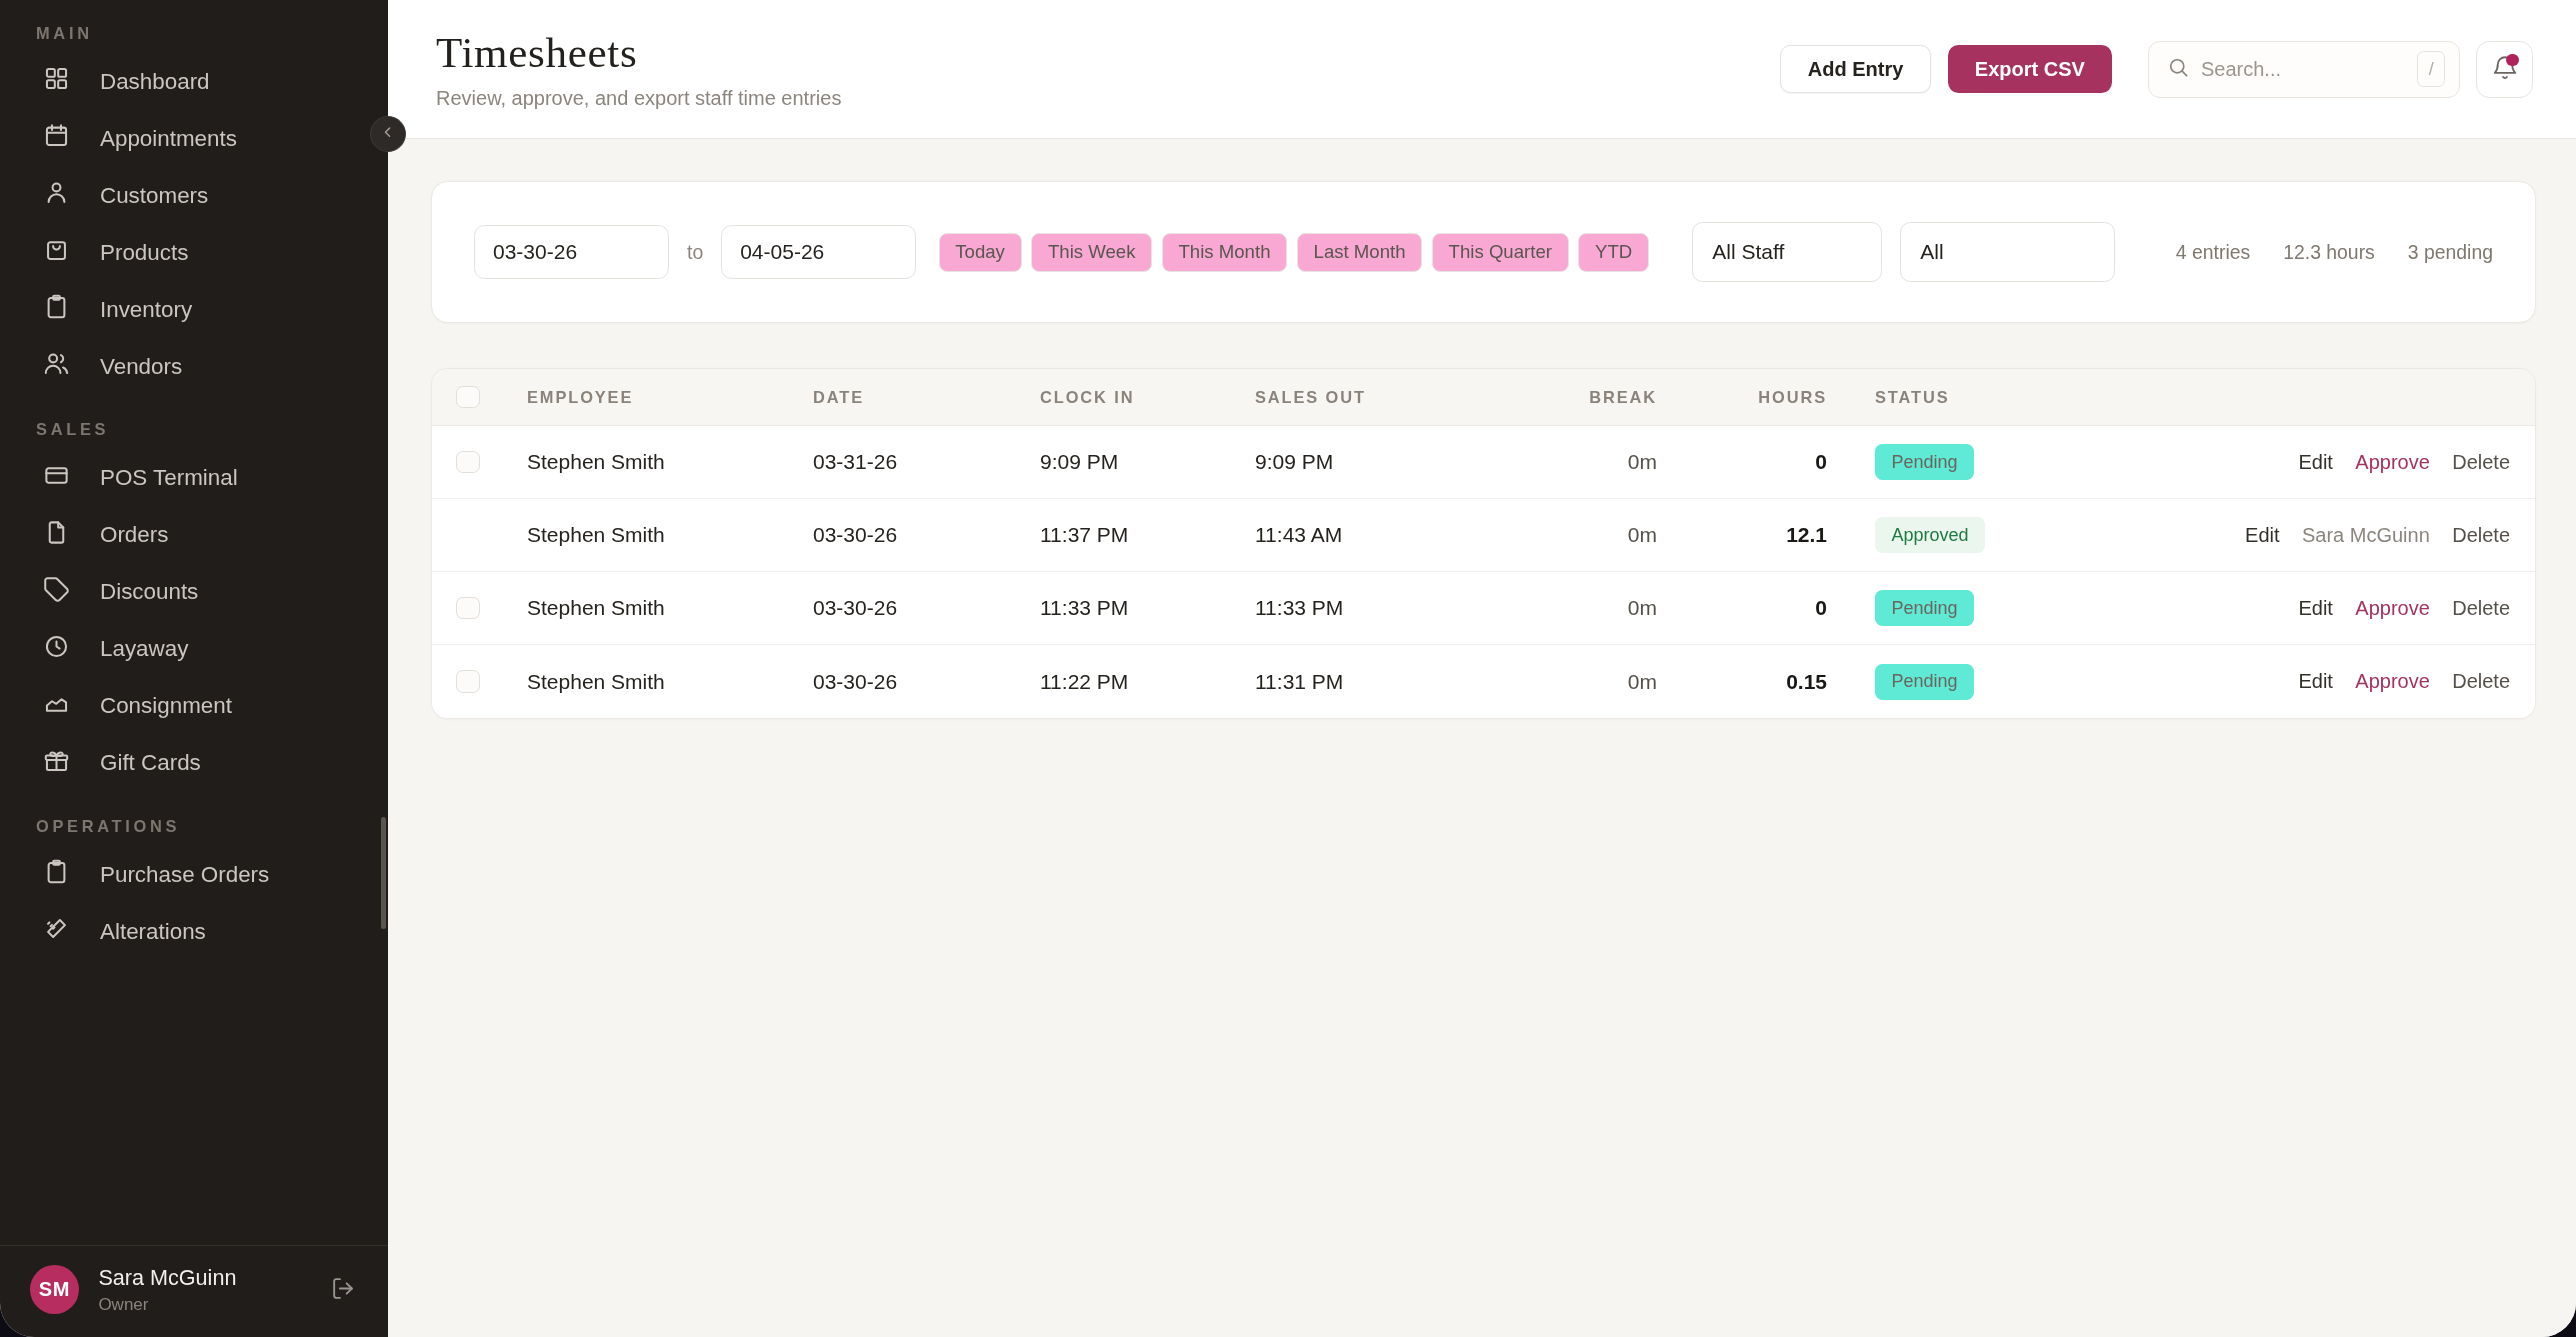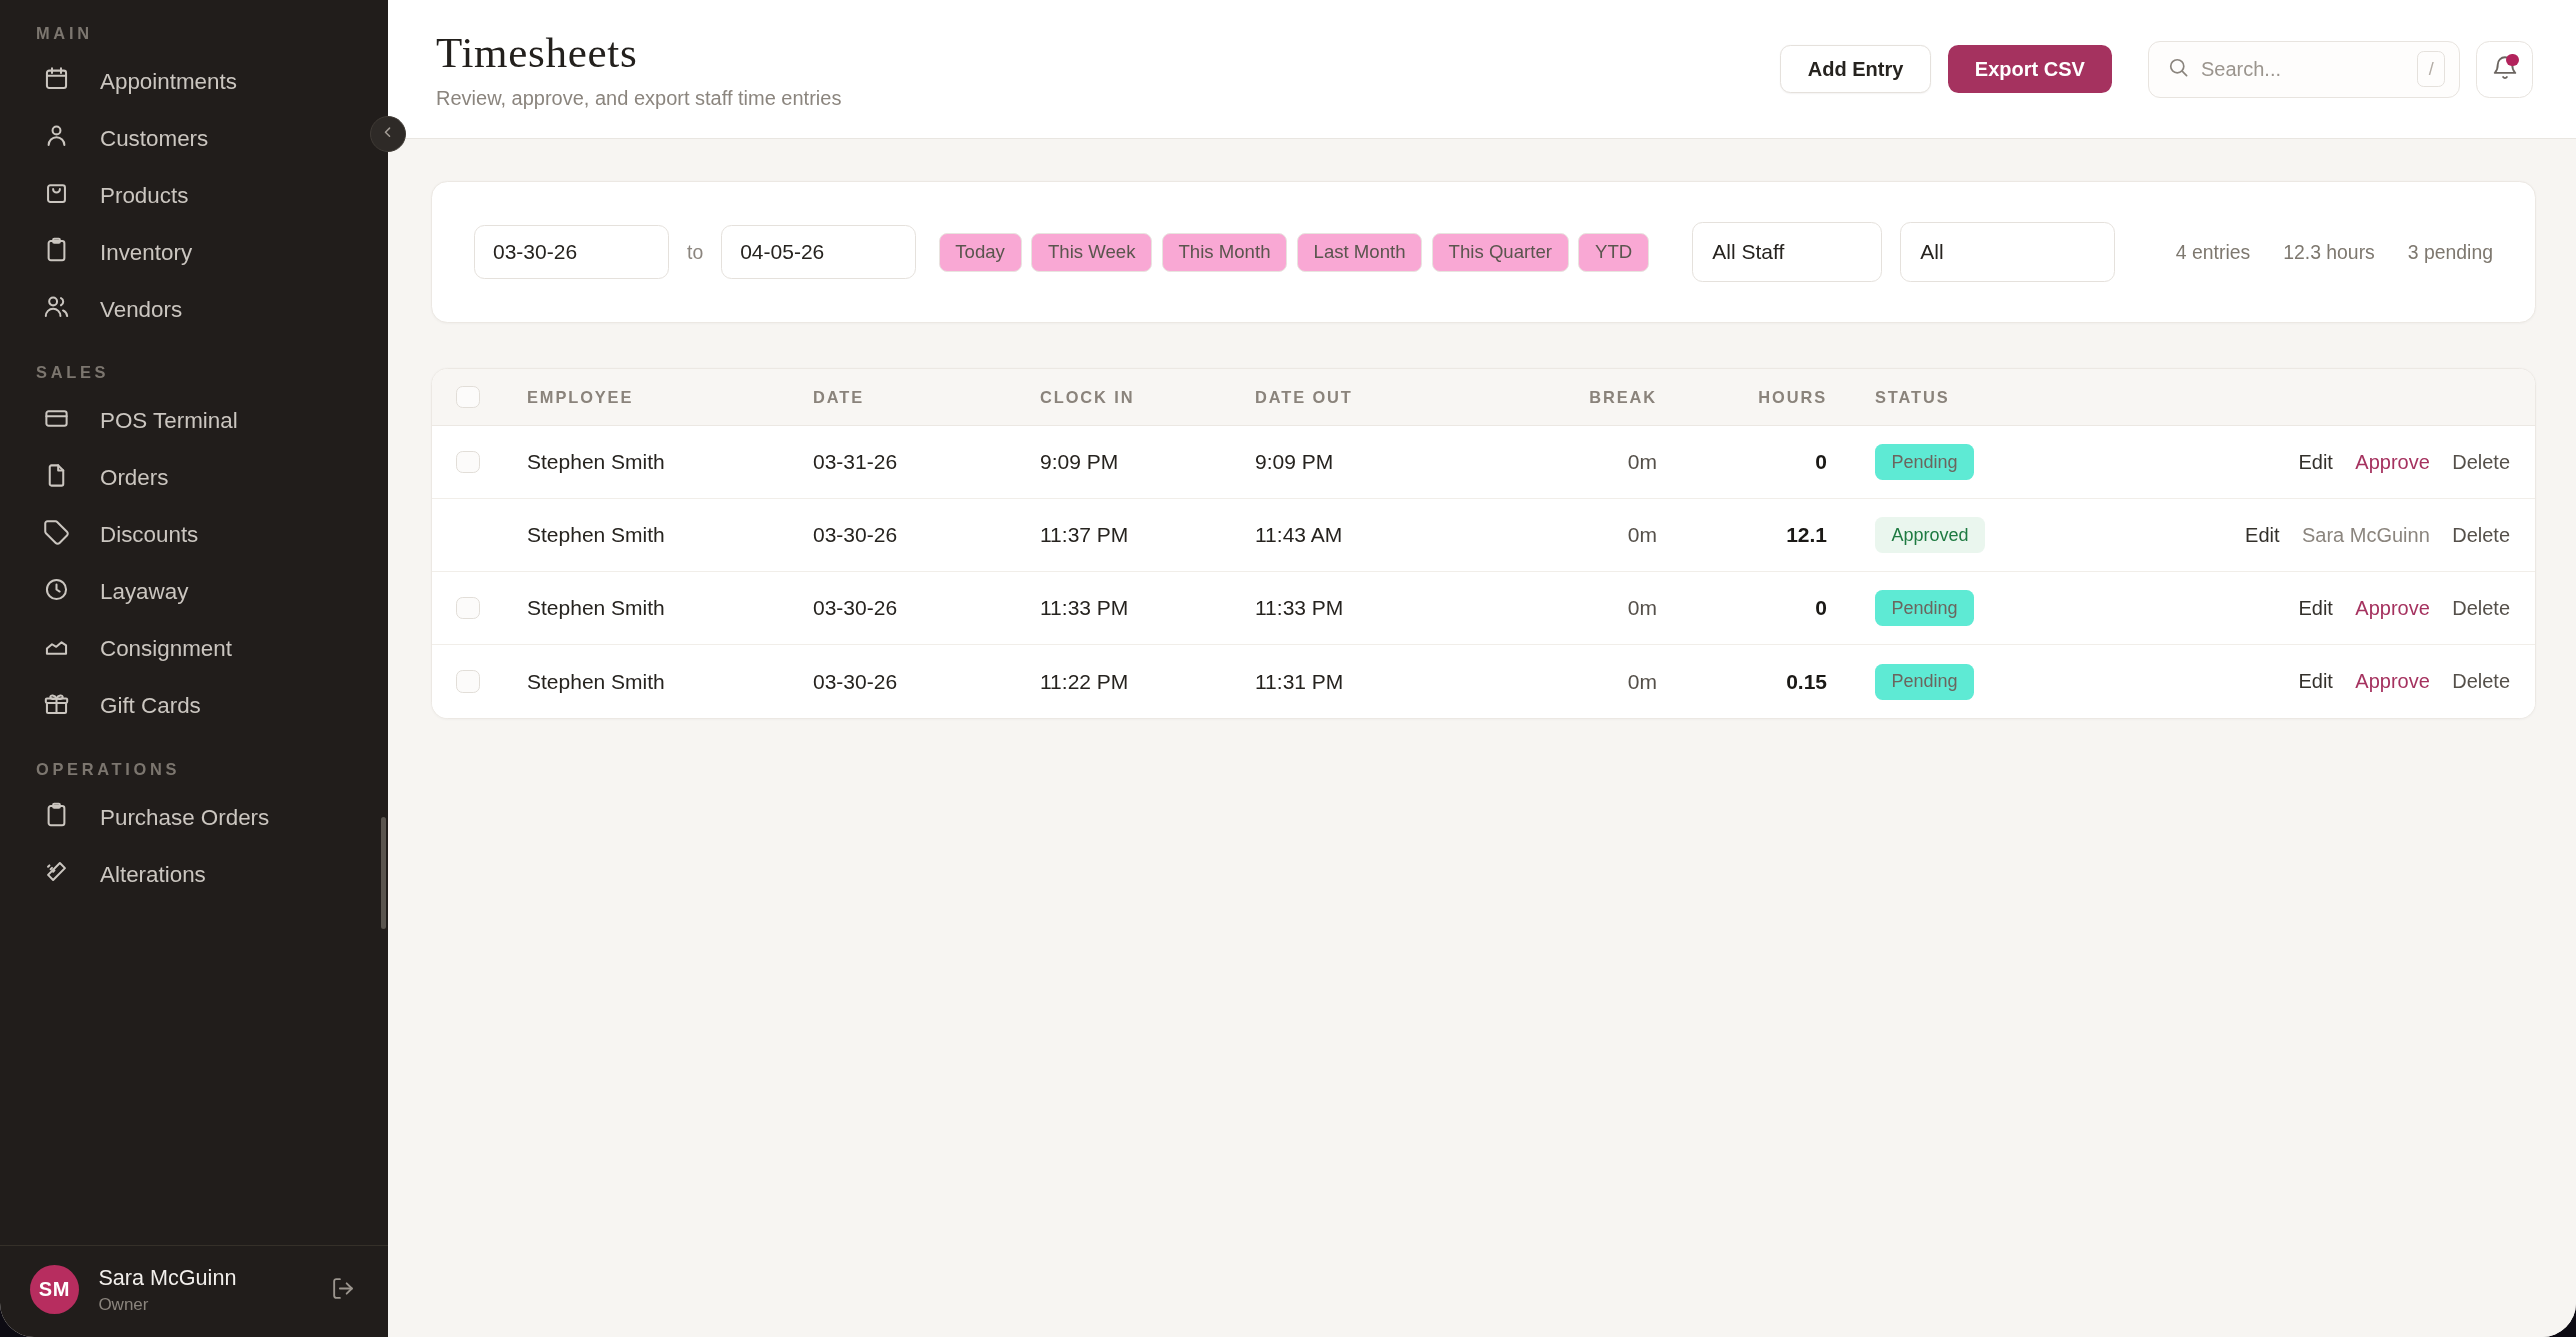--- a/index.html
+++ b/index.html
@@ -161,20 +161,26 @@
 
 <div class="app">
 
   <aside class="sidebar">
 
     <nav class="nav">
       <div class="section-label" style="margin-top:0">MAIN</div>
 
       <div class="nav-item">
         <span><svg viewBox="0 0 24 24" width="27" height="27" fill="none" stroke="currentColor" stroke-width="1.8" stroke-linecap="round" stroke-linejoin="round">
+              <use href="#i-grid"></use>
+            </svg></span>
+        <span>Dashboard</span>
+      </div>
+      <div class="nav-item">
+        <span><svg viewBox="0 0 24 24" width="27" height="27" fill="none" stroke="currentColor" stroke-width="1.8" stroke-linecap="round" stroke-linejoin="round">
               <use href="#i-calendar"></use>
             </svg></span>
         <span>Appointments</span>
       </div>
       <div class="nav-item">
         <span><svg viewBox="0 0 24 24" width="27" height="27" fill="none" stroke="currentColor" stroke-width="1.8" stroke-linecap="round" stroke-linejoin="round">
               <use href="#i-user"></use>
             </svg></span>
         <span>Customers</span>
       </div>
@@ -325,21 +331,21 @@
 
       <section class="table-card">
 
         <div class="t-row t-head">
           <div class="cell-check">
               <div class="checkbox"></div>
             </div>
           <div>EMPLOYEE</div>
           <div>DATE</div>
           <div>CLOCK IN</div>
-          <div>DATE OUT</div>
+          <div>SALES OUT</div>
           <div class="col-right">BREAK</div>
           <div class="col-right">HOURS</div>
           <div class="status-cell">STATUS</div>
           <div></div>
         </div>
 
         <div class="t-row t-body-row">
           <div class="cell-check">
               <div class="checkbox"></div>
             </div>

